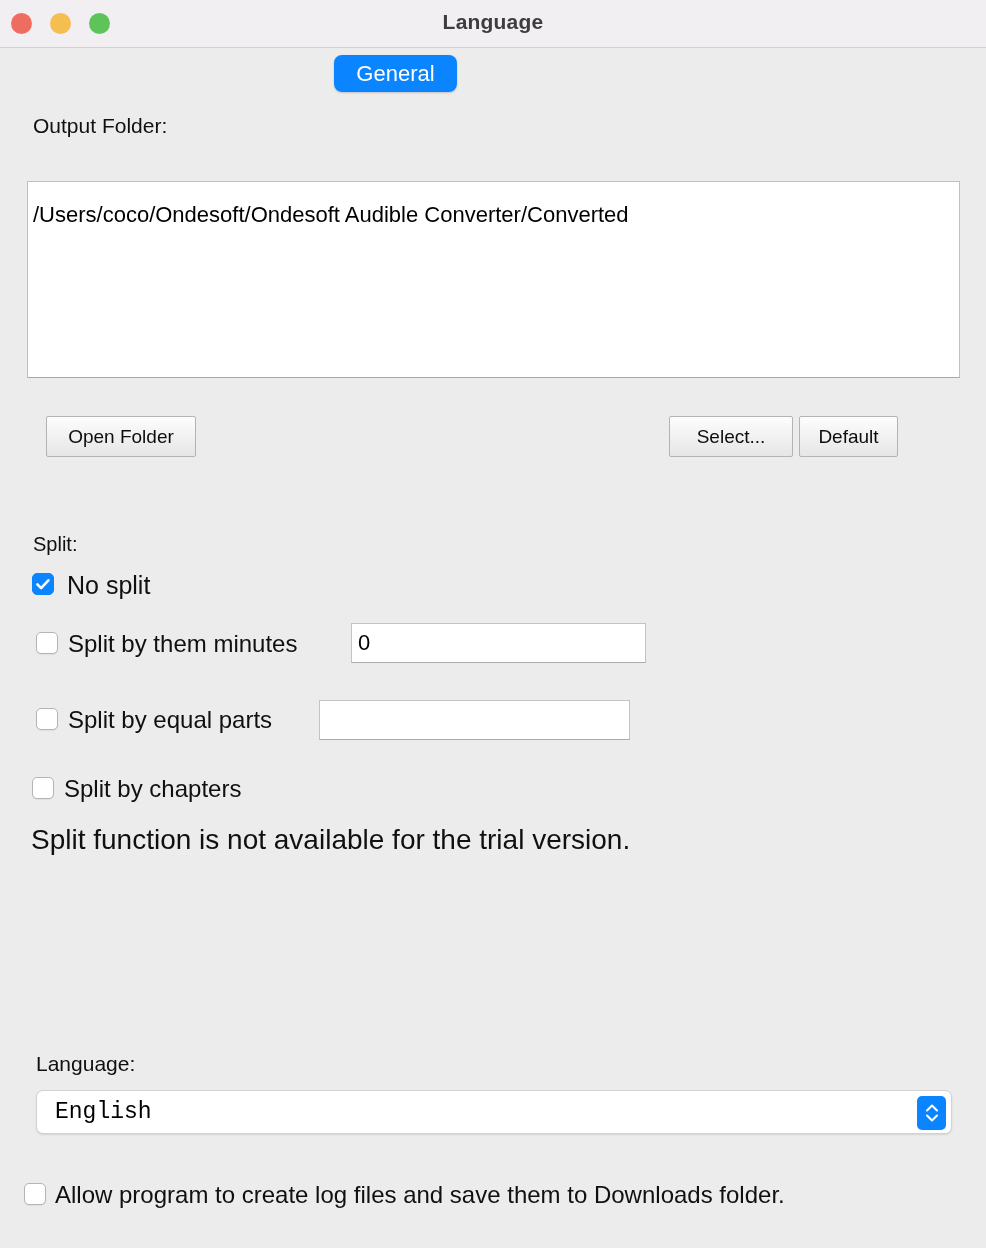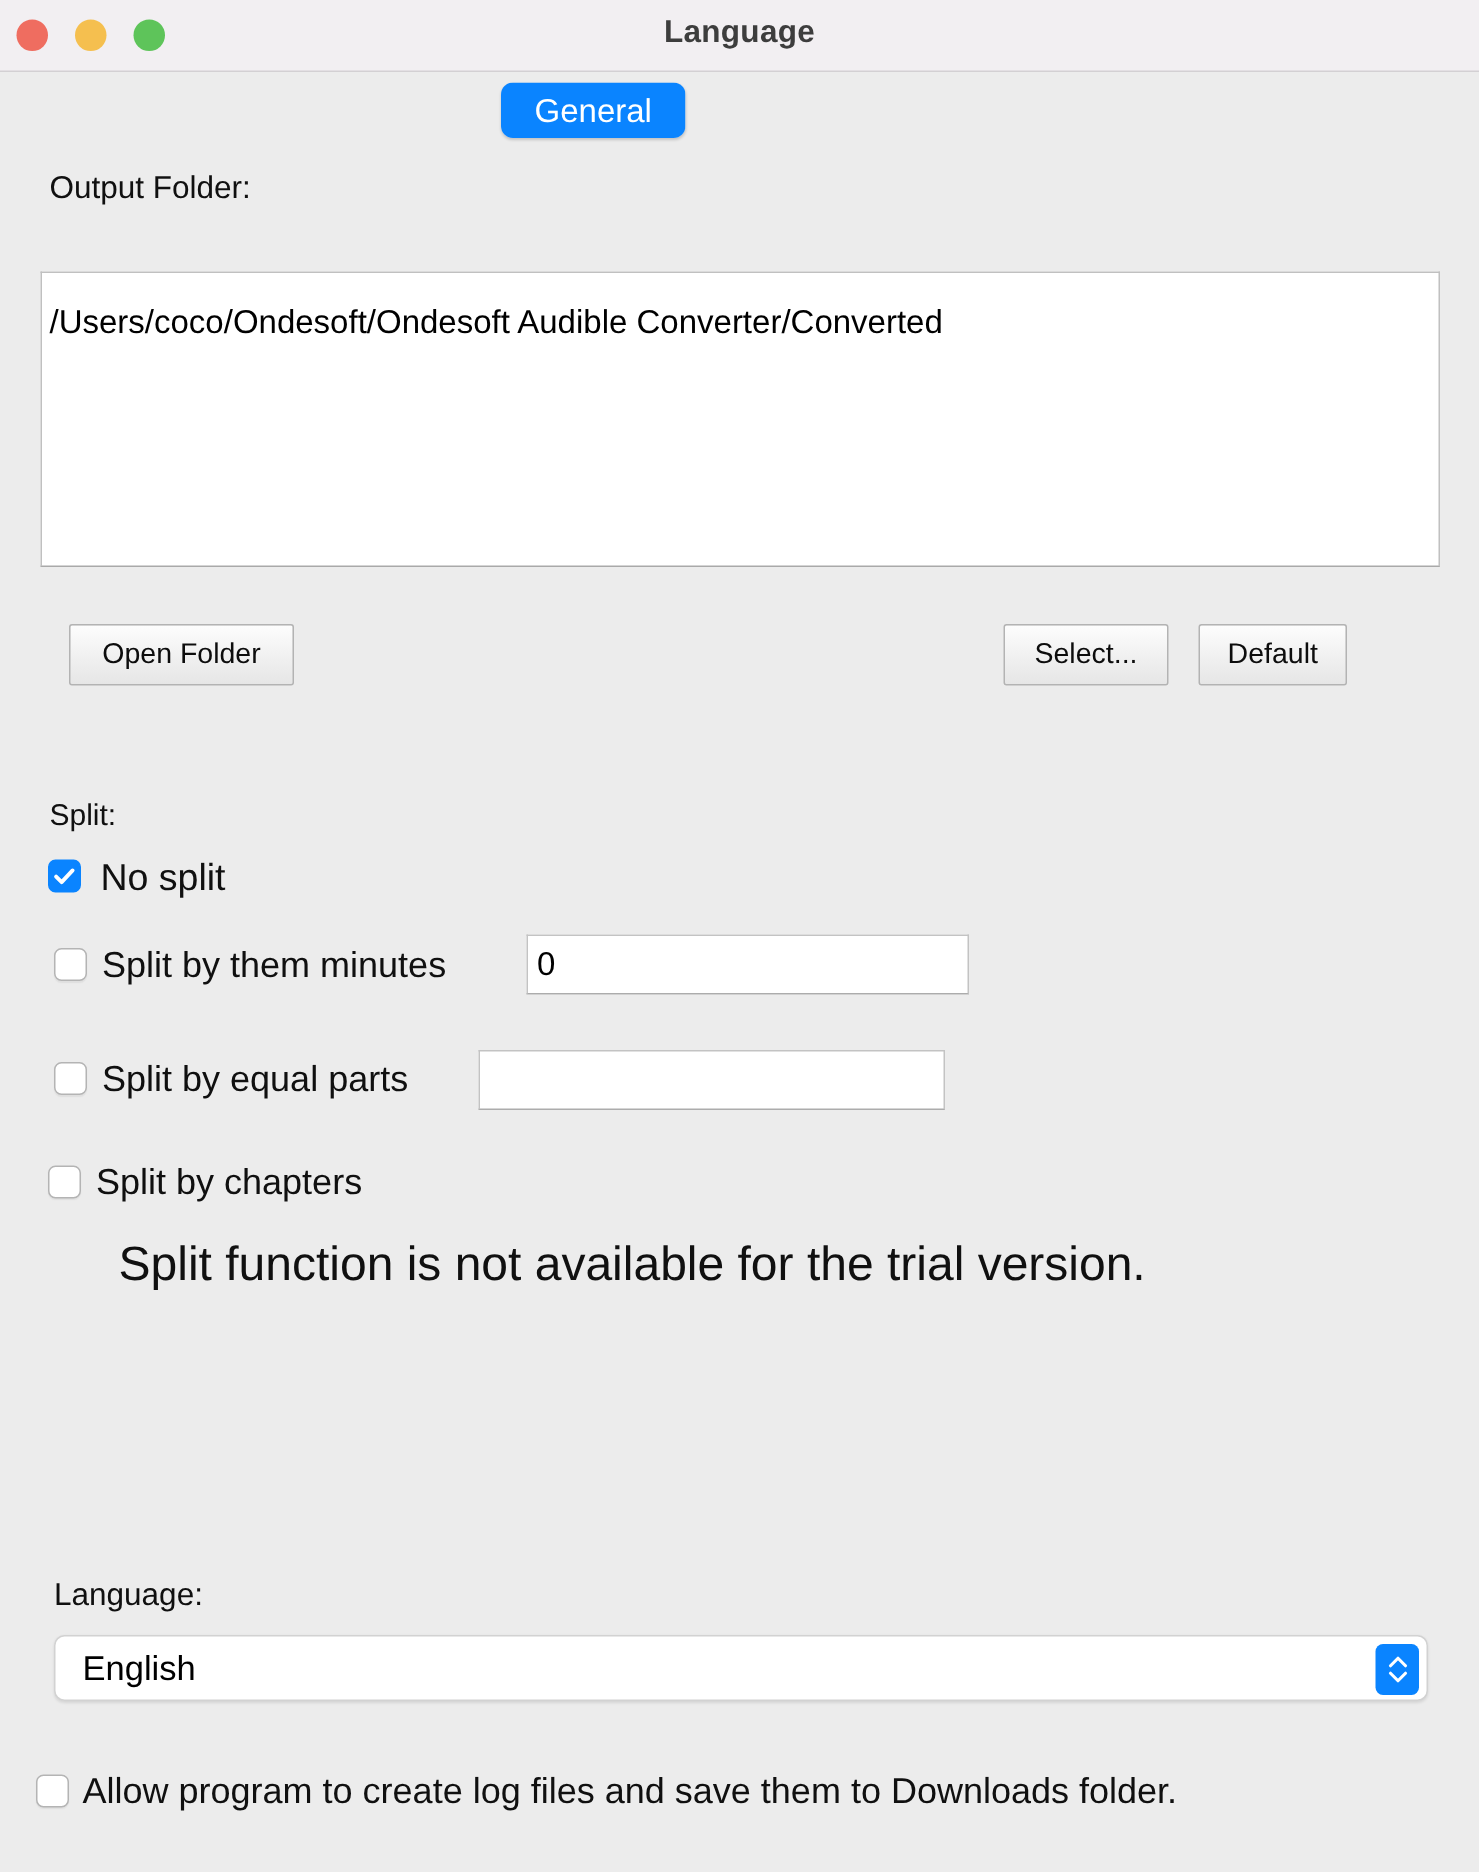--- a/index.html
+++ b/index.html
@@ -122,21 +122,21 @@
     border-radius: 2px;
     box-sizing: border-box;
     font-size: 19px;
     color: #0d0d0d;
     display: flex;
     align-items: center;
     justify-content: center;
     white-space: nowrap;
   }
   #btn-open-folder { left: 46px;  top: 416px; width: 150px; }
-  #btn-select      { left: 669px; top: 416px; width: 110px; }
+  #btn-select      { left: 669px; top: 416px; width: 124px; }
   #btn-default     { left: 799px; top: 416px; width: 99px; }
 
   
   .cb {
     position: absolute;
     width: 22px;
     height: 22px;
     border-radius: 5px;
     box-sizing: border-box;
   }
@@ -175,20 +175,21 @@
     top: 1090px;
     width: 916px;
     height: 44px;
     background: #ffffff;
     border: 1px solid #d2d2d2;
     border-radius: 7px;
     box-sizing: border-box;
     box-shadow: 0 1px 2px rgba(0,0,0,0.10);
     display: flex;
     align-items: center;
+    font-family: Liberation Mono, monospace;
   }
   .popup-value {
     font-size: 23px;
     color: #000000;
     padding-left: 18px;
   }
   .popup-stepper {
     position: absolute;
     right: 5px;
     top: 5px;
@@ -247,21 +248,21 @@
   
 </div>
 <div class="label" style="left:68px; top:706px; font-size:24px;">Split by equal parts</div>
 <div class="numfield" id="field-parts"></div>
 
 <div class="cb off" style="left:32px; top:777px;">
   
 </div>
 <div class="label" style="left:64px; top:775px; font-size:24px;">Split by chapters</div>
 
-<div class="label" style="left:31px; top:824px; font-size:32px;margin-left:48px;">Split function is not available for the trial version.</div>
+<div class="label" style="left:31px; top:824px; font-size:28px;">Split function is not available for the trial version.</div>
 
 <div class="label" style="left:36px; top:1052px; font-size:21px;">Language:</div>
 
 <div class="popup">
   <span class="popup-value">English</span>
   <span class="popup-stepper">
     <svg width="18" height="26" viewBox="0 0 18 26">
       <path d="M4 10.5 L9 5.5 L14 10.5" fill="none" stroke="#ffffff" stroke-width="2.1" stroke-linecap="round" stroke-linejoin="round"></path>
       <path d="M4 15.5 L9 20.5 L14 15.5" fill="none" stroke="#ffffff" stroke-width="2.1" stroke-linecap="round" stroke-linejoin="round"></path>
     </svg>

